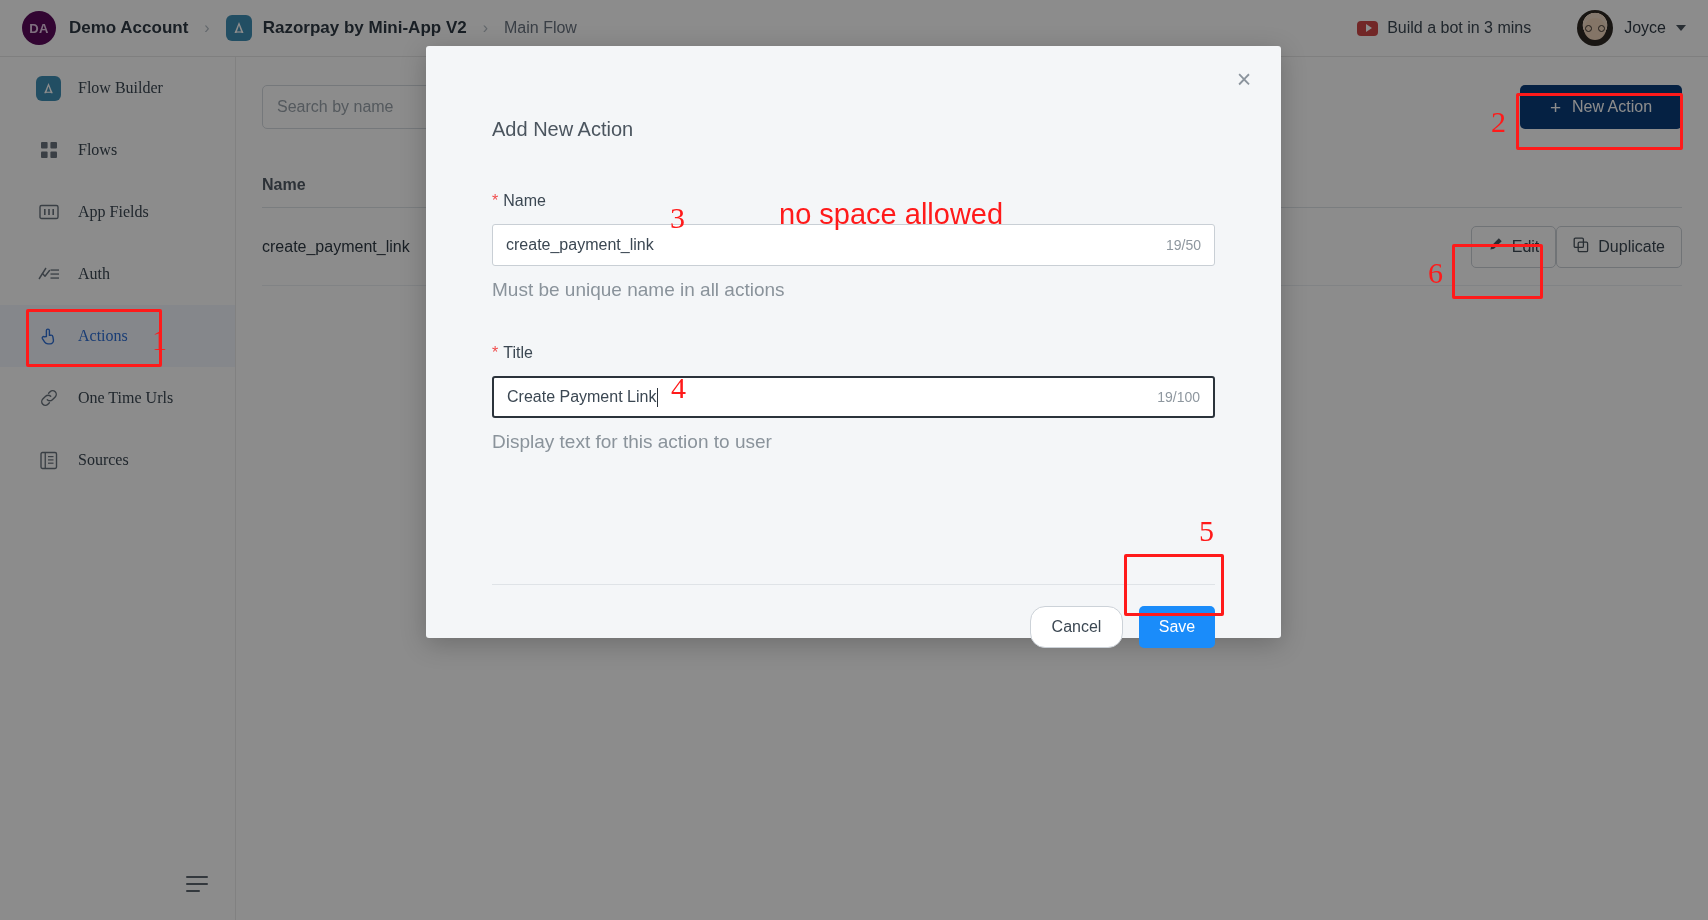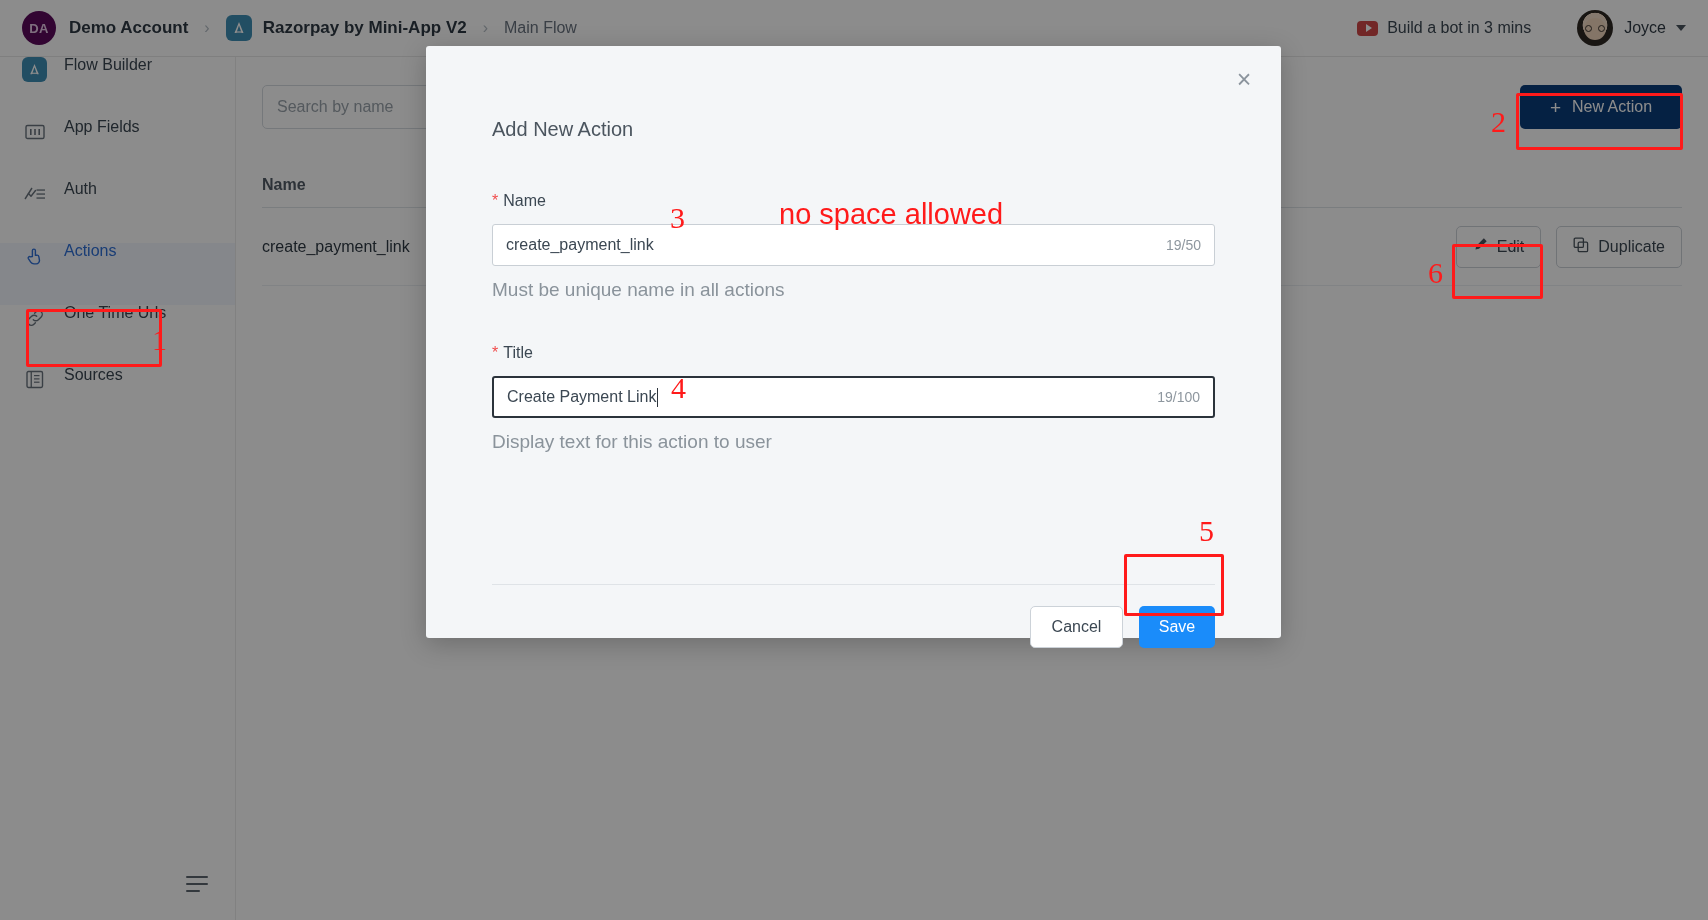--- a/index.html
+++ b/index.html
@@ -71,22 +71,22 @@
     border-left: 5px solid transparent; border-right: 5px solid transparent;
     border-top: 6px solid #4a545e;
   }
 
   
   .sidebar {
     position: absolute; top: 57px; left: 0; bottom: 0; width: 236px;
     background: #ffffff; border-right: 1px solid #ececec;
   }
   .nav-item {
-    display: flex; align-items: flex-start; height: 62px; padding-left: 22px;
-    font-size: 16px; color: #3b4752; position: relative;
+    display: flex; align-items: center; height: 62px; padding-left: 36px;
+    font-size: 16px; color: #3b4752; position: relative; font-family: Liberation Serif, serif;
   }
   .nav-item .ico {
     width: 25px; height: 25px; display: flex; align-items: center; justify-content: center;
     margin-right: 17px; flex: 0 0 25px;
   }
   .nav-item.active { background: #f2f6fd; color: #2f6fd6; }
   .nav-item.active .nav-label { color: #2f6fd6; }
   .nav-label { line-height: 1; }
   .flowbuilder-badge {
     width: 25px; height: 25px; border-radius: 6px; background: #3f8fb5;
@@ -126,21 +126,21 @@
     display: flex; align-items: center; height: 78px;
     border-bottom: 1px solid #eceff2; font-size: 16px; color: #2f3a44;
   }
   .c-name { width: 600px; }
   .c-rest { flex: 1; display: flex; align-items: center; }
   .pill-dashed {
     border: 1px dashed #c3cad1; border-radius: 5px; height: 42px; min-width: 214px;
     display: flex; align-items: center; justify-content: center;
     color: #6f7983; font-size: 15px;
   }
-  .row-actions { margin-left: auto; display: flex; align-items: flex-end; gap: 15px; }
+  .row-actions { margin-left: auto; display: flex; align-items: flex-end; }
   .sm-btn {
     height: 42px; padding: 0 16px; border: 1px solid #ccd2d8; border-radius: 5px;
     background: #fff; display: flex; align-items: center; gap: 9px;
     font-size: 16px; color: #3b4752;
   }
 
   
   .scrim { position: absolute; inset: 0; background: rgba(0,0,0,0.45); }
 
   
@@ -174,21 +174,21 @@
   .field-help { font-size: 19px; color: #8a939b; margin-top: 13px; }
   .field-block + .field-block { margin-top: 43px; }
   .modal-divider {
     position: absolute; left: 66px; right: 66px; top: 538px; height: 1px; background: #dfe3e7;
   }
   .modal-footer {
     position: absolute; right: 66px; top: 560px; display: flex; align-items: center; gap: 16px;
   }
   .btn-cancel {
     height: 42px; min-width: 93px; background: #ffffff; border: 1px solid #ccd2d8;
-    border-radius: 5px; display: flex; align-items: center; justify-content: center;
+    border-radius: 15px; display: flex; align-items: center; justify-content: center;
     font-size: 16px; color: #3b4752;
   }
   .btn-save {
     height: 42px; min-width: 76px; background: #1a8cfa; border-radius: 5px;
     display: flex; align-items: center; justify-content: center;
     font-size: 16px; color: #ffffff;
   }
 
   
   .ann-box {
@@ -249,20 +249,31 @@
           <div class="flowbuilder-badge">
             <svg width="15" height="15" viewBox="0 0 16 16">
                 <path d="M8 2 L12.5 13 H10.6 L8 5.6 L5.4 13 H3.5 Z" fill="#fff"></path>
                 <rect x="4" y="11.4" width="8" height="1.2" fill="#fff"></rect>
               </svg>
           </div>
         </div>
         <span class="nav-label">Flow Builder</span>
       </div>
 
+      <div class="nav-item">
+        <div class="ico">
+          <svg width="18" height="18" viewBox="0 0 18 18">
+              <rect x="1" y="1" width="6.6" height="6.6" rx="1" fill="#6a747e"></rect>
+              <rect x="10.4" y="1" width="6.6" height="6.6" rx="1" fill="#6a747e"></rect>
+              <rect x="1" y="10.4" width="6.6" height="6.6" rx="1" fill="#6a747e"></rect>
+              <rect x="10.4" y="10.4" width="6.6" height="6.6" rx="1" fill="#6a747e"></rect>
+            </svg>
+        </div>
+        <span class="nav-label">Flows</span>
+      </div>
 
       <div class="nav-item">
         <div class="ico">
           <svg width="20" height="18" viewBox="0 0 20 18">
               <rect x="1" y="2.5" width="18" height="13" rx="1.6" fill="none" stroke="#6a747e" stroke-width="1.4"></rect>
               <rect x="5" y="6" width="1.6" height="6" fill="#6a747e"></rect>
               <rect x="9.2" y="6" width="1.6" height="6" fill="#6a747e"></rect>
               <rect x="13.4" y="6" width="1.6" height="6" fill="#6a747e"></rect>
             </svg>
         </div>

